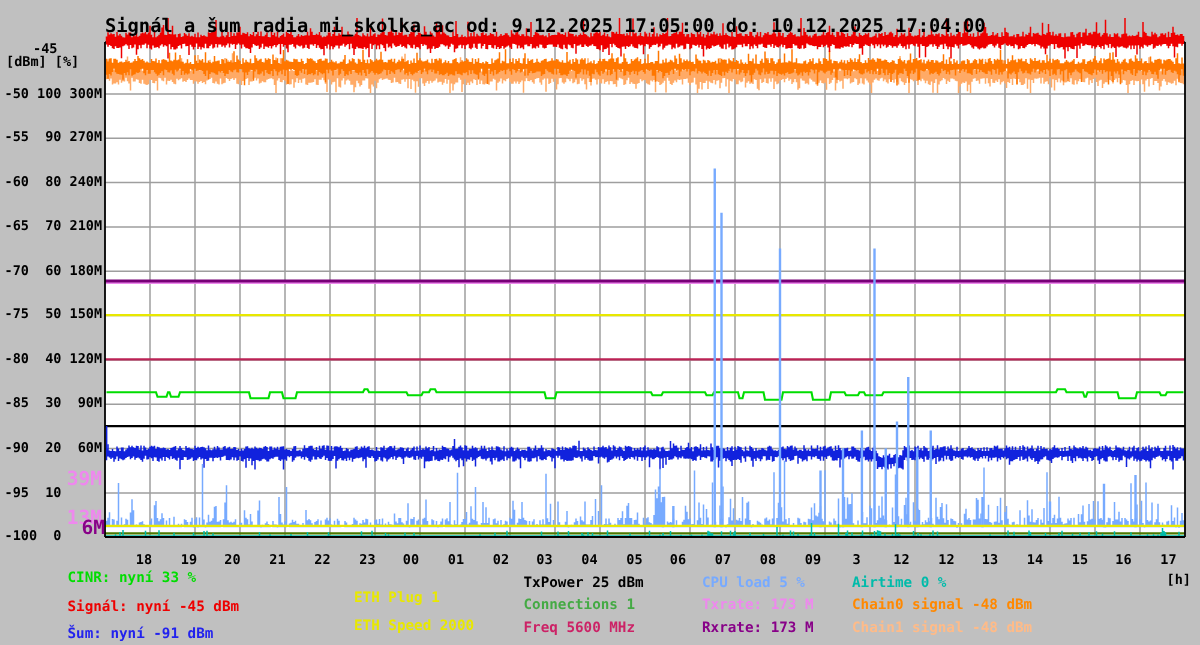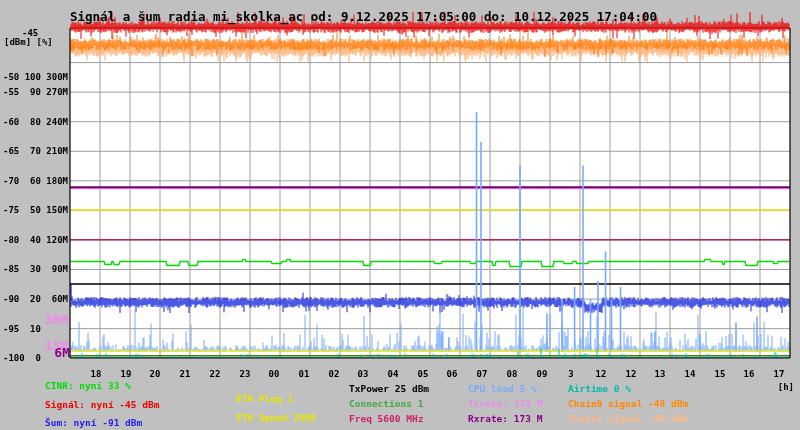--- a/index.html
+++ b/index.html
@@ -77,21 +77,21 @@
       <line x1="70" y1="357.4" x2="790" y2="357.4" stroke="#00bbaa" stroke-width="1"></line>
       <path d="M77 357.5V356.2M80 357.5V354.6M82 357.5V353.4M97 357.5V353.9M106 357.5V353.5M116 357.5V355.1M129 357.5V355.2M136 357.5V354.0M138 357.5V353.9M142 357.5V355.5M173 357.5V354.7M180 357.5V356.1M194 357.5V356.0M205 357.5V354.6M219 357.5V354.9M241 357.5V354.1M248 357.5V353.9M257 357.5V355.4M259 357.5V356.2M270 357.5V355.2M276 357.5V355.3M320 357.5V356.1M330 357.5V355.1M338 357.5V353.9M361 357.5V354.4M372 357.5V354.3M379 357.5V354.0M388 357.5V355.4M389 357.5V356.4M392 357.5V354.7M395 357.5V355.3M405 357.5V353.6M420 357.5V355.7M433 357.5V353.8M440 357.5V356.3M442 357.5V355.4M447 357.5V354.0M454 357.5V356.5M461 357.5V356.3M468 357.5V356.3M472 357.5V353.8M473 357.5V354.4M474 357.5V355.5M475 357.5V355.5M481 357.5V354.1M487 357.5V353.8M489 357.5V355.0M490 357.5V354.0M500 357.5V355.2M509 357.5V356.0M518 357.5V351.4M522 357.5V356.4M527 357.5V353.7M529 357.5V354.3M532 357.5V355.8M540 357.5V356.2M541 357.5V348.7M543 357.5V355.4M559 357.5V349.2M564 357.5V355.3M565 357.5V353.7M568 357.5V355.0M574 357.5V356.3M575 357.5V353.7M581 357.5V356.0M583 357.5V354.0M585 357.5V353.5M586 357.5V353.8M587 357.5V354.2M590 357.5V355.7M595 357.5V356.0M597 357.5V349.5M598 357.5V356.4M599 357.5V355.6M600 357.5V356.4M609 357.5V354.0M612 357.5V355.3M614 357.5V356.2M620 357.5V356.1M622 357.5V353.7M625 357.5V354.4M660 357.5V356.1M672 357.5V353.7M676 357.5V354.5M686 357.5V353.6M687 357.5V354.7M697 357.5V355.3M706 357.5V355.1M708 357.5V353.9M715 357.5V355.9M720 357.5V355.2M726 357.5V354.7M731 357.5V354.1M735 357.5V355.9M743 357.5V354.2M754 357.5V354.9M765 357.5V356.2M769 357.5V356.1M772 357.5V356.4M774 357.5V355.2M775 357.5V352.0M776 357.5V354.0M777 357.5V354.8M786 357.5V354.5" fill="none" stroke="#00bbaa" stroke-width="1"></path>
       <line x1="70" y1="28" x2="70" y2="358" stroke="#000" stroke-width="1.2"></line>
       <line x1="790" y1="28" x2="790" y2="358" stroke="#000" stroke-width="1.2"></line>
       <line x1="70" y1="358" x2="790" y2="358" stroke="#000" stroke-width="1.2"></line>
     </svg>
   <div class="title">Signál a šum radia mi_skolka_ac od: 9.12.2025 17:05:00 do: 10.12.2025 17:04:00</div>
   <div class="axlbl" style="left:22px;top:28px;">-45</div>
   <div class="axlbl" style="left:4px;top:37px;">[dBm] [%]</div>
   <div id="leftAxis" style="left:0;top:0;width:0;height:0;">
-      <div class="axlbl" style="left: 3px; top: 58px; width: 65px; text-align: right; margin-top: 14px;">-50 100 300M</div>
+      <div class="axlbl" style="left: 3px; top: 58px; width: 65px; text-align: right;">-50 100 300M</div>
       <div class="axlbl" style="left: 3px; top: 87px; width: 65px; text-align: right;">-55  90 270M</div>
       <div class="axlbl" style="left: 3px; top: 117px; width: 65px; text-align: right;">-60  80 240M</div>
       <div class="axlbl" style="left: 3px; top: 146px; width: 65px; text-align: right;">-65  70 210M</div>
       <div class="axlbl" style="left: 3px; top: 176px; width: 65px; text-align: right;">-70  60 180M</div>
       <div class="axlbl" style="left: 3px; top: 205px; width: 65px; text-align: right;">-75  50 150M</div>
       <div class="axlbl" style="left: 3px; top: 235px; width: 65px; text-align: left;">-80  40 120M</div>
       <div class="axlbl" style="left: 3px; top: 264px; width: 65px; text-align: right;">-85  30  90M</div>
       <div class="axlbl" style="left: 3px; top: 294px; width: 65px; text-align: right;">-90  20  60M</div>
       <div class="axlbl" style="left: 3px; top: 324px; width: 65px; text-align: right;">-95  10     </div>
       <div class="axlbl" style="left: 3px; top: 353px; width: 65px; text-align: right;">-100  0     </div>

